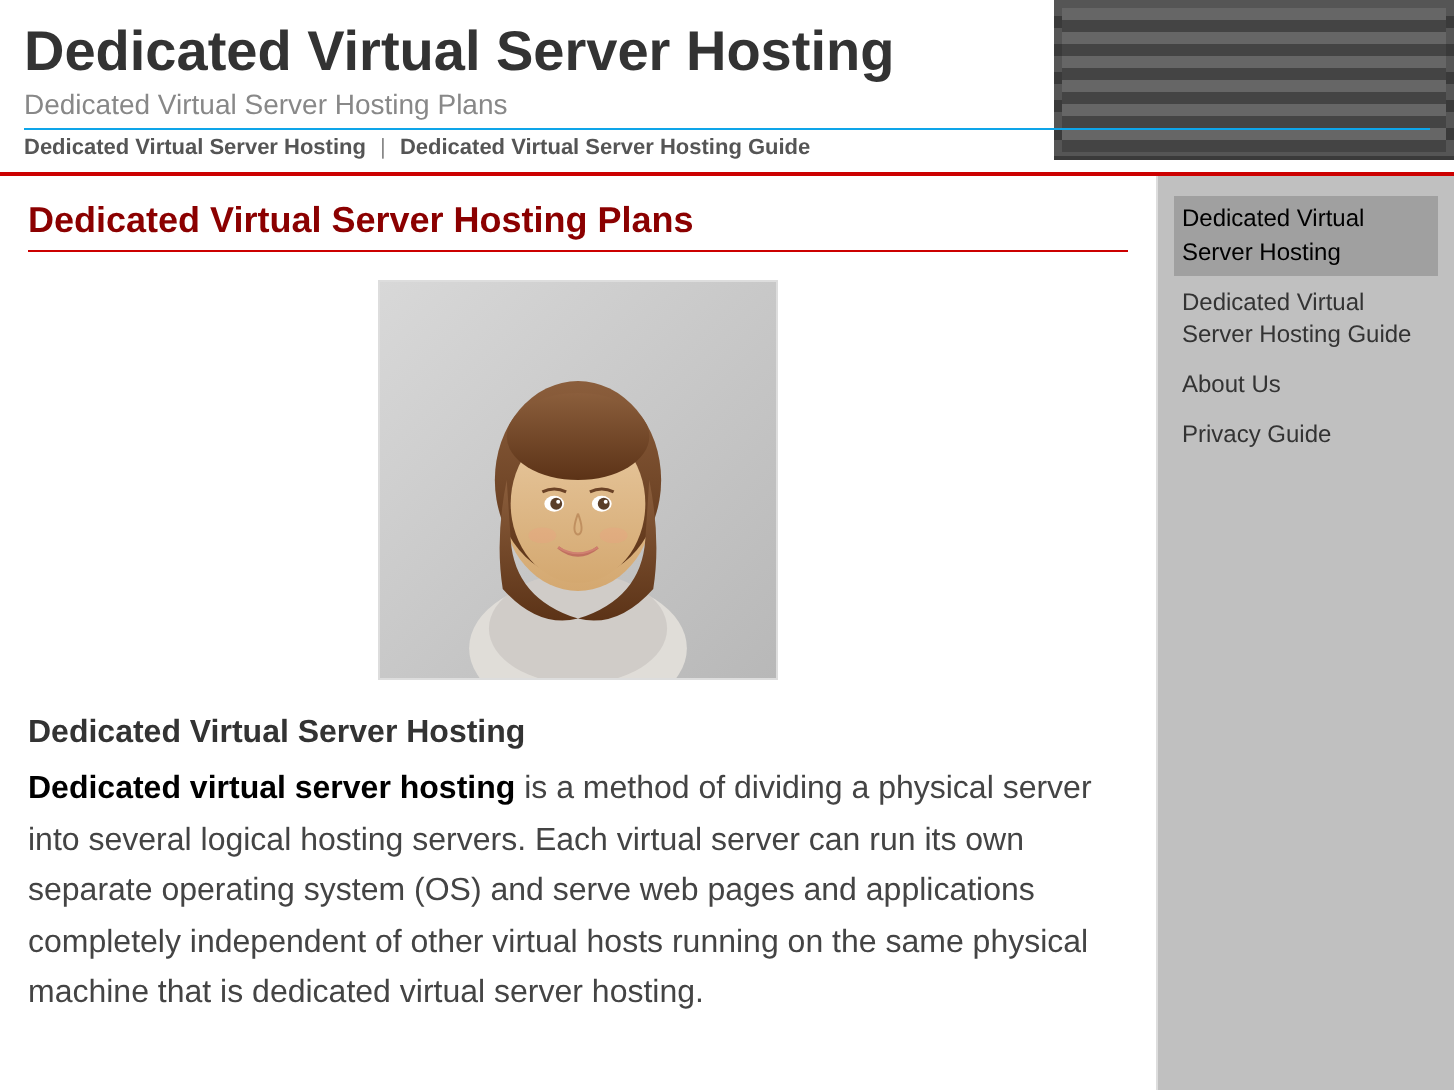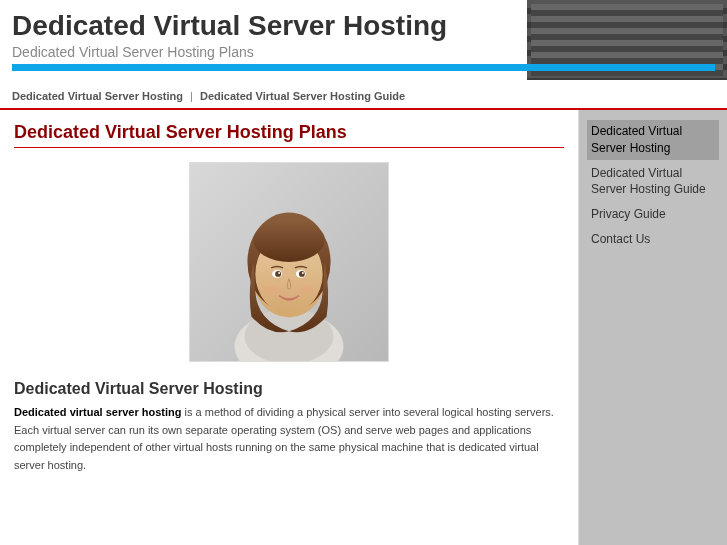--- a/index.html
+++ b/index.html
@@ -68,22 +68,22 @@
       position: relative;
       z-index: 1;
       margin-top: 2px;
     }
     .header-breadcrumb {
       font-size: 11px;
       color: #555;
       position: relative;
       z-index: 1;
       margin-top: 4px;
-      border-top: 7px solid #0ea5e9;
-      padding-top: 19px;
+      border-top: 1px solid #0ea5e9;
+      padding-top: 3px;
     }
     .header-breadcrumb a {
       color: #555;
       text-decoration: none;
       font-weight: bold;
     }
     .breadcrumb-sep { margin: 0 4px; color: #888; }
 
     
     .layout {
@@ -126,21 +126,21 @@
     }
 
     .section-title {
       font-size: 16px;
       font-weight: bold;
       color: #333;
       margin-bottom: 6px;
     }
 
     .body-text {
-      font-size: 11px;
+      font-size: 16px;
       color: #444;
       line-height: 1.6;
     }
 
     .body-text strong {
       font-weight: bold;
       color: #000;
     }
 
     
@@ -251,17 +251,17 @@
 
     <p class="body-text">
       <strong>Dedicated virtual server hosting</strong><span> is a method of dividing a physical server into several logical hosting servers. Each virtual server can run its own separate operating system (OS) and serve web pages and applications completely independent of other virtual hosts running on the same physical machine that is dedicated virtual server hosting.</span>
     </p>
 
   </div>
 
   <div class="sidebar">
   <a class="sidebar-item active" href="#">Dedicated Virtual Server Hosting</a>
       <a class="sidebar-item" href="#">Dedicated Virtual Server Hosting Guide</a>
+      <a class="sidebar-item" href="#">About Us</a>
       <a class="sidebar-item" href="#">Privacy Guide</a>
-      <a class="sidebar-item" href="#">Contact Us</a>
     </div>
 
 </div>
 
 </body></html>

